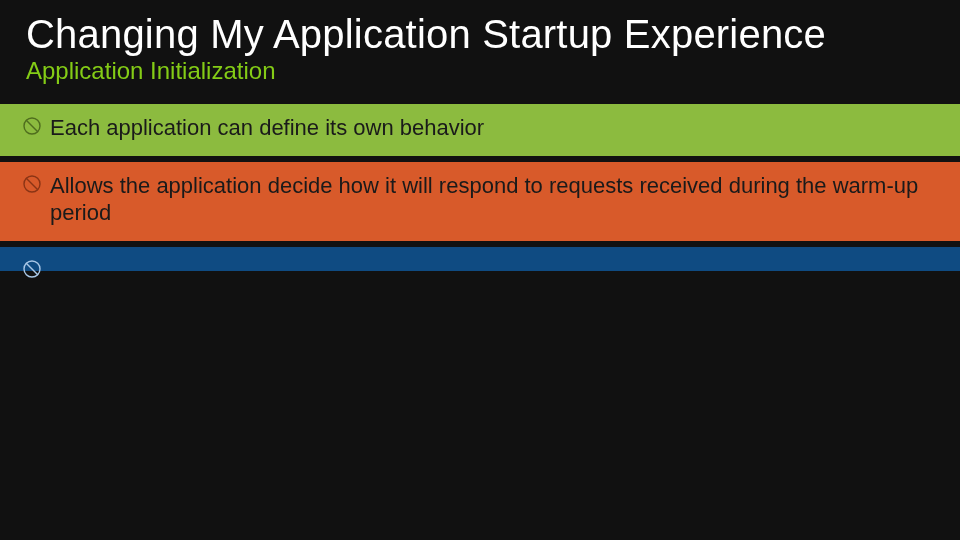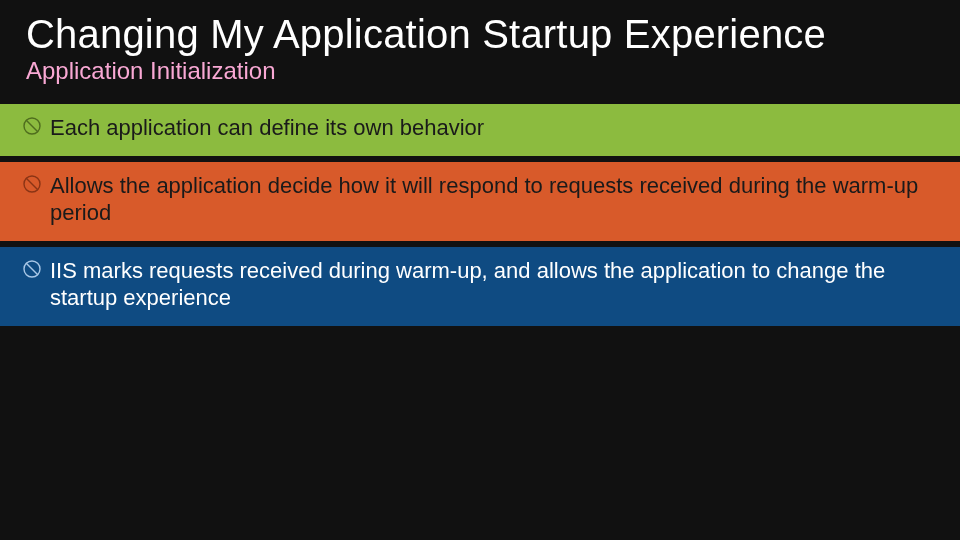--- a/index.html
+++ b/index.html
@@ -19,21 +19,21 @@
     font-size: 40px;
     font-weight: 300;
     color: #fff;
     padding: 0 26px 0 26px;
     letter-spacing: 0.2px;
     line-height: 1.1;
   }
   .subtitle {
     font-size: 24px;
     font-weight: 400;
-    color: #f9a8d4;
+    color: #84cc16;
     padding: 2px 26px 12px 26px;
     line-height: 1.1;
   }
   .bars {
     margin-top: 8px;
   }
   .bar {
     width: 100%;
     padding: 10px 26px 14px 50px;
     position: relative;
@@ -90,17 +90,16 @@
       <div class="bar-text">Allows the application decide how it will respond to requests received during the warm-up period</div>
     </div>
 
     <div class="bar bar-blue">
       <span class="glyph">
         <svg viewBox="0 0 20 20">
             <circle cx="10" cy="10" r="8" fill="none" stroke-width="1.4"></circle>
             <line x1="4" y1="4" x2="16" y2="16" stroke-width="1.4"></line>
           </svg>
       </span>
-      <div class="bar-text">IIS marks requests received during warm-up, and allows the application to change the startup experience</div>
     </div>
 
   </div>
 </div>
 
 </body></html>

